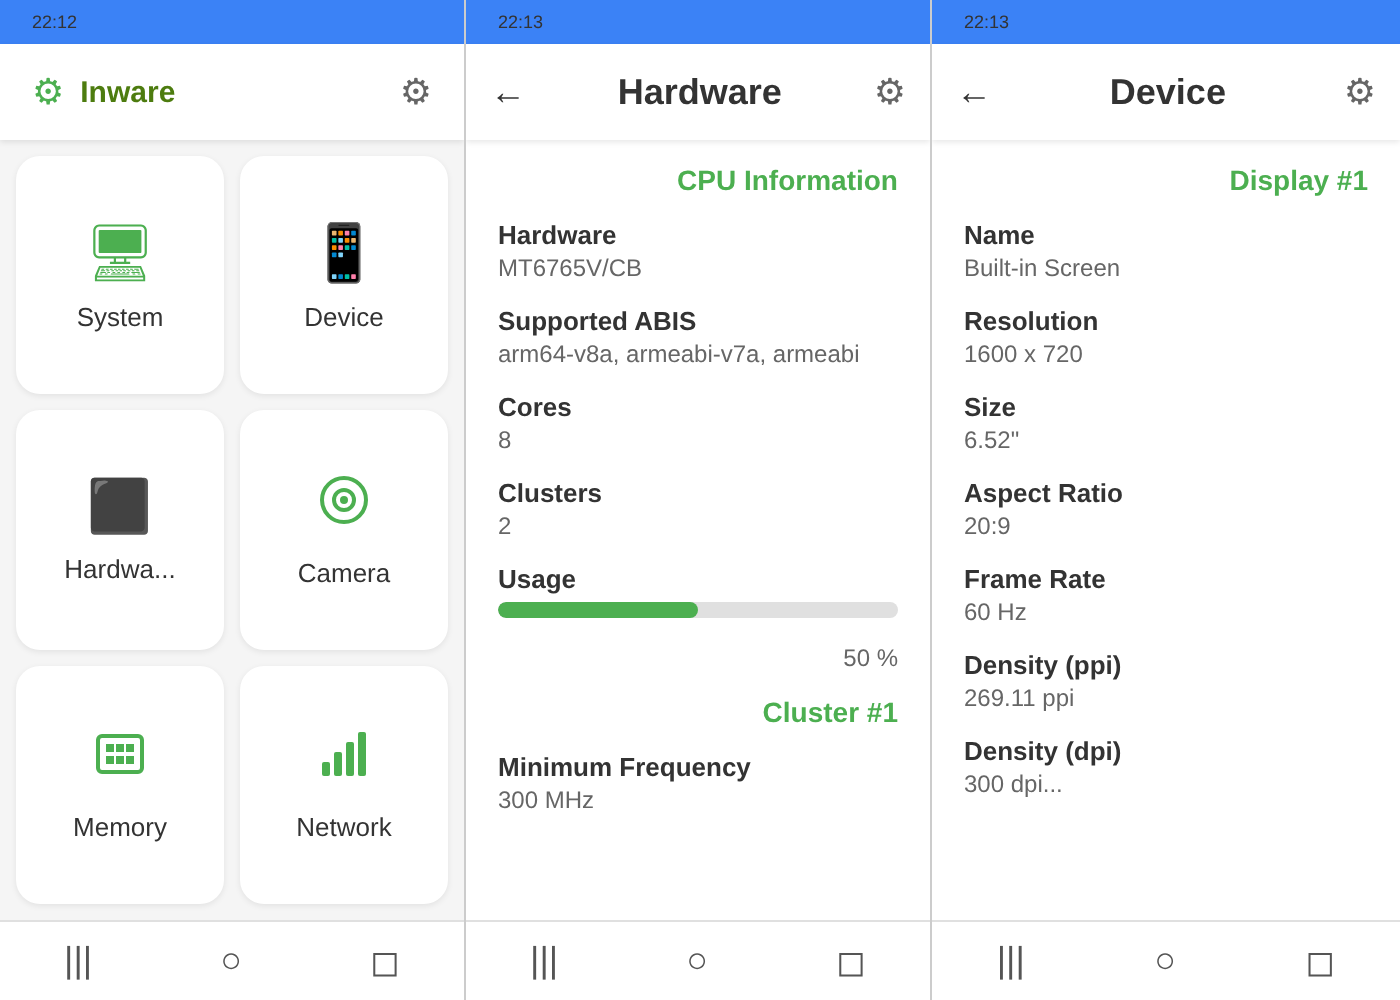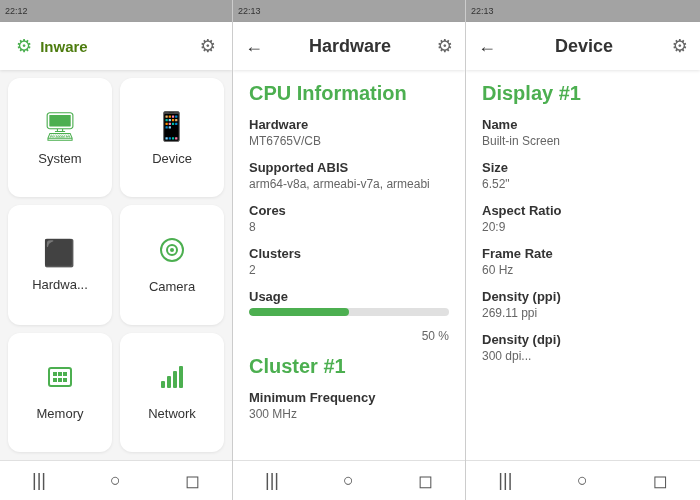--- a/index.html
+++ b/index.html
@@ -18,25 +18,25 @@
       height: 500px;
       background: #f5f5f5;
       display: flex;
       flex-direction: column;
       overflow: hidden;
       border-right: 1px solid #ccc;
     }
 
     .status-bar {
       height: 22px;
-      background: #a3a3a3;
+      background: #3b82f6;
       display: flex;
       align-items: center;
       justify-content: space-between;
-      padding: 0 5px;
+      padding: 0 16px;
       font-size: 9px;
       color: #333;
     }
     .status-bar .right {
       display: flex;
       align-items: center;
       gap: 3px;
       margin-top: 48px;
     }
 
@@ -147,24 +147,25 @@
     }
 
     .hw-content {
       flex: 1;
       overflow-y: auto;
       padding: 12px 16px;
     }
     .hw-content::-webkit-scrollbar { width: 0; }
 
     .section-title {
-      font-size: 20px;
+      font-size: 14px;
       font-weight: 700;
       color: #4caf50;
       margin-bottom: 12px;
+      text-align: right;
     }
 
     .info-row {
       margin-bottom: 12px;
     }
     .info-row .key {
       font-size: 13px;
       font-weight: 600;
       color: #333;
       margin-bottom: 2px;
@@ -383,20 +384,24 @@
     <span class="gear">⚙</span>
   </div>
   <div class="dv-content">
     <div class="section-title">Display #1</div>
 
     <div class="info-row">
       <div class="key">Name</div>
       <div class="value">Built-in Screen</div>
     </div>
 
+    <div class="info-row">
+      <div class="key">Resolution</div>
+      <div class="value">1600 x 720</div>
+    </div>
 
     <div class="info-row">
       <div class="key">Size</div>
       <div class="value">6.52"</div>
     </div>
 
     <div class="info-row">
       <div class="key">Aspect Ratio</div>
       <div class="value">20:9</div>
     </div>

